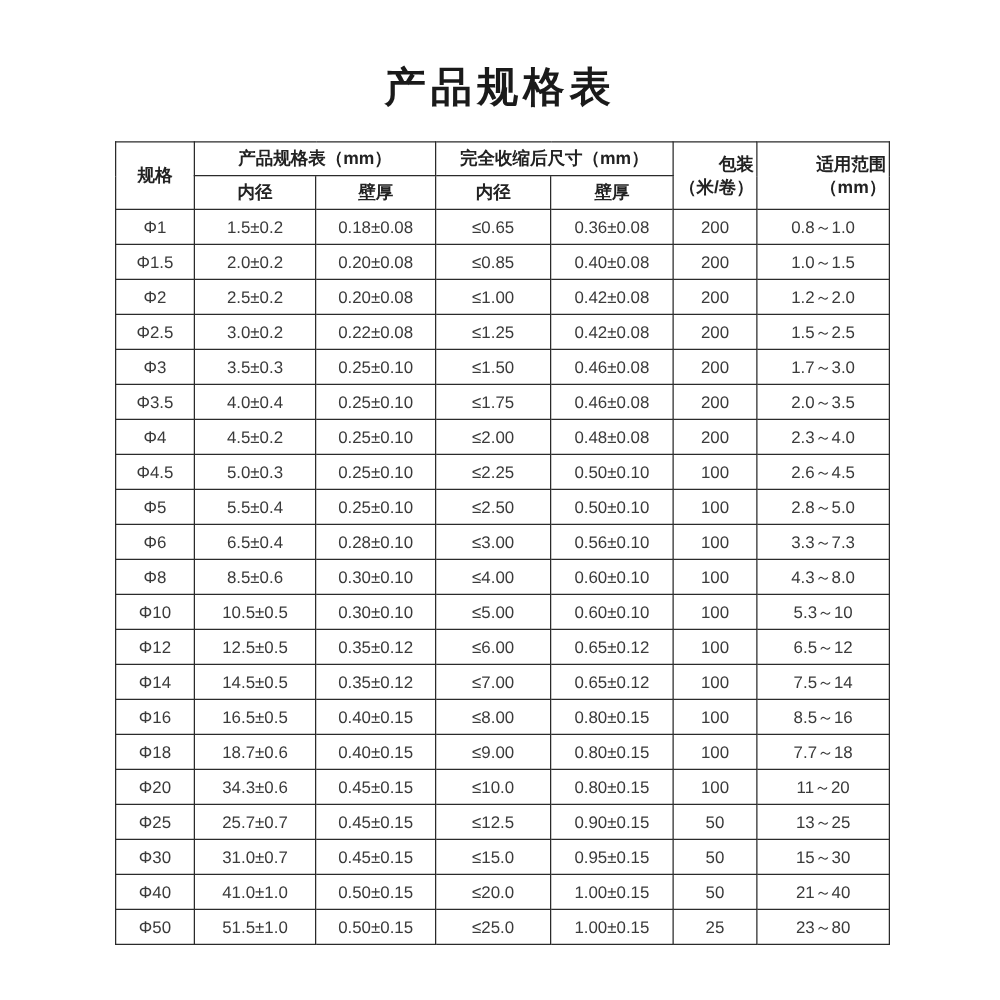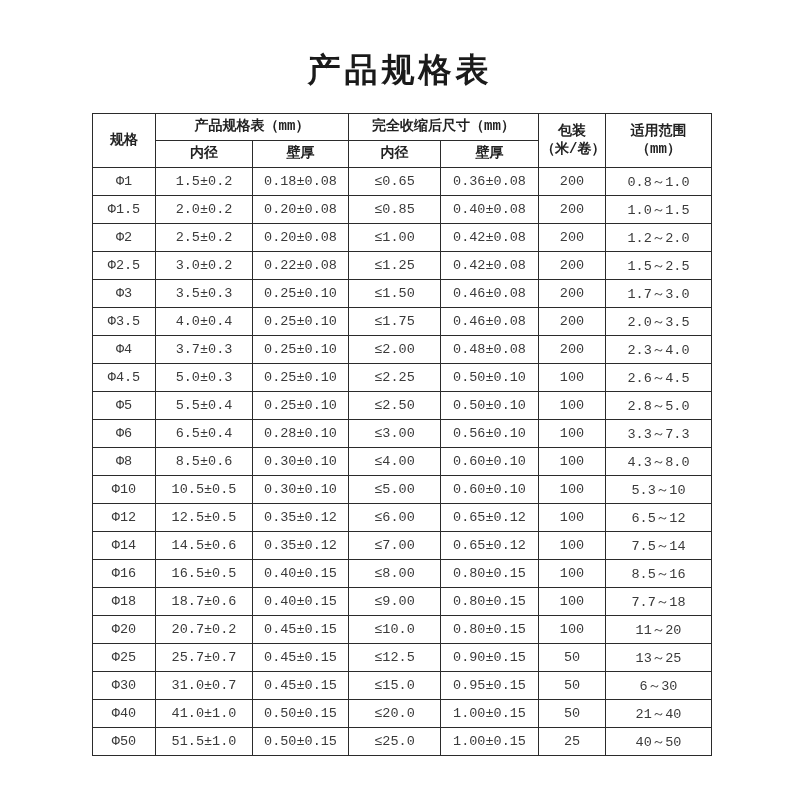--- a/index.html
+++ b/index.html
@@ -5,21 +5,21 @@
   html, body {
     margin: 0;
     padding: 0;
     background: #ffffff;
   }
   .page {
     position: relative;
     width: 800px;
     height: 800px;
     background: #ffffff;
-    font-family: Liberation Mono, monospace;
+    font-family: Liberation Sans, sans-serif;
     color: #333333;
   }
   .page-title {
     position: absolute;
     top: 48px;
     left: 0;
     width: 100%;
     text-align: center;
     font-size: 33px;
     font-weight: bold;
@@ -52,20 +52,21 @@
     color: #222222;
     height: 26px;
     line-height: 1.25;
   }
   table.spec-table tbody td {
     color: #3a3a3a;
     height: 27px;
   }
   .two-line span {
     display: block;
+    text-align: right;
   }
 </style>
 </head>
 <body>
 
 <div class="page">
 
   <div class="page-title">产品规格表</div>
 
   <table class="spec-table">
@@ -149,21 +150,21 @@
           <td>Φ3.5</td>
           <td>4.0±0.4</td>
           <td>0.25±0.10</td>
           <td>≤1.75</td>
           <td>0.46±0.08</td>
           <td>200</td>
           <td>2.0～3.5</td>
         </tr>
         <tr>
           <td>Φ4</td>
-          <td>3.7±0.3</td>
+          <td>4.5±0.2</td>
           <td>0.25±0.10</td>
           <td>≤2.00</td>
           <td>0.48±0.08</td>
           <td>200</td>
           <td>2.3～4.0</td>
         </tr>
         <tr>
           <td>Φ4.5</td>
           <td>5.0±0.3</td>
           <td>0.25±0.10</td>
@@ -212,21 +213,21 @@
           <td>Φ12</td>
           <td>12.5±0.5</td>
           <td>0.35±0.12</td>
           <td>≤6.00</td>
           <td>0.65±0.12</td>
           <td>100</td>
           <td>6.5～12</td>
         </tr>
         <tr>
           <td>Φ14</td>
-          <td>14.5±0.6</td>
+          <td>14.5±0.5</td>
           <td>0.35±0.12</td>
           <td>≤7.00</td>
           <td>0.65±0.12</td>
           <td>100</td>
           <td>7.5～14</td>
         </tr>
         <tr>
           <td>Φ16</td>
           <td>16.5±0.5</td>
           <td>0.40±0.15</td>
@@ -239,21 +240,21 @@
           <td>Φ18</td>
           <td>18.7±0.6</td>
           <td>0.40±0.15</td>
           <td>≤9.00</td>
           <td>0.80±0.15</td>
           <td>100</td>
           <td>7.7～18</td>
         </tr>
         <tr>
           <td>Φ20</td>
-          <td>20.7±0.2</td>
+          <td>34.3±0.6</td>
           <td>0.45±0.15</td>
           <td>≤10.0</td>
           <td>0.80±0.15</td>
           <td>100</td>
           <td>11～20</td>
         </tr>
         <tr>
           <td>Φ25</td>
           <td>25.7±0.7</td>
           <td>0.45±0.15</td>
@@ -262,36 +263,36 @@
           <td>50</td>
           <td>13～25</td>
         </tr>
         <tr>
           <td>Φ30</td>
           <td>31.0±0.7</td>
           <td>0.45±0.15</td>
           <td>≤15.0</td>
           <td>0.95±0.15</td>
           <td>50</td>
-          <td>6～30</td>
+          <td>15～30</td>
         </tr>
         <tr>
           <td>Φ40</td>
           <td>41.0±1.0</td>
           <td>0.50±0.15</td>
           <td>≤20.0</td>
           <td>1.00±0.15</td>
           <td>50</td>
           <td>21～40</td>
         </tr>
         <tr>
           <td>Φ50</td>
           <td>51.5±1.0</td>
           <td>0.50±0.15</td>
           <td>≤25.0</td>
           <td>1.00±0.15</td>
           <td>25</td>
-          <td>40～50</td>
+          <td>23～80</td>
         </tr>
       </tbody>
   </table>
 
 </div>
 
 </body></html>

